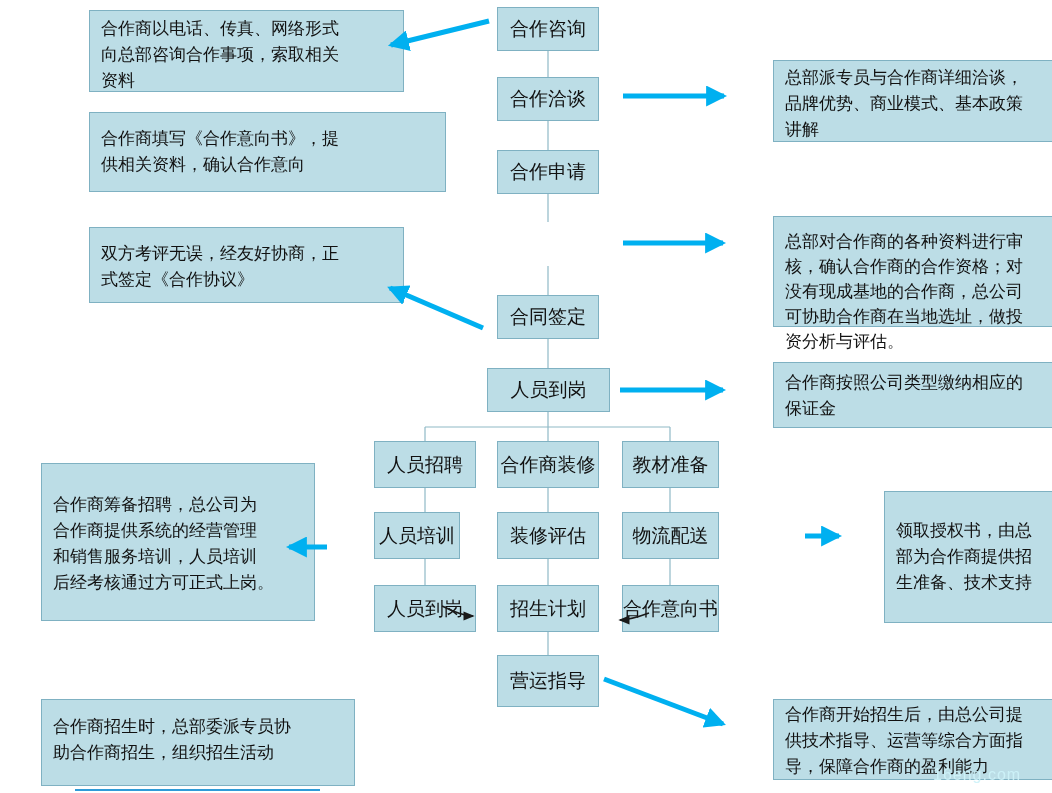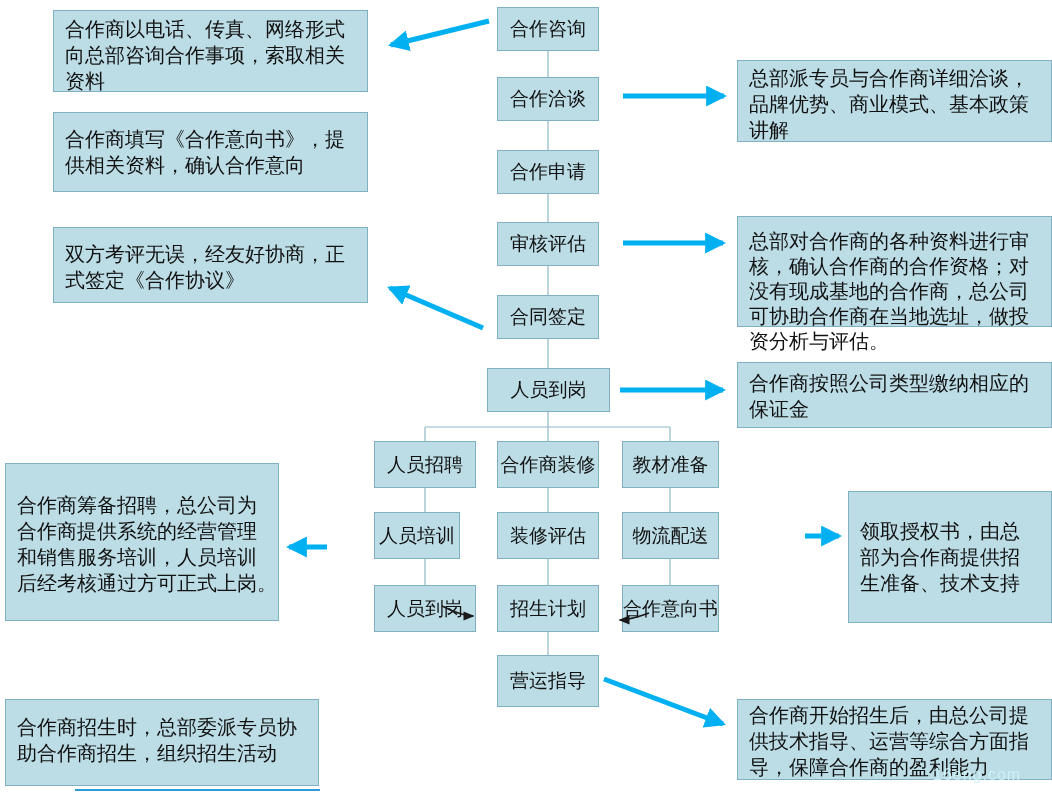--- a/index.html
+++ b/index.html
@@ -17,24 +17,25 @@
     border:1px solid #7FB1C2;
     box-sizing:border-box;
   }
   .step{
     display:flex;align-items:center;justify-content:center;
     font-size:19px;
     white-space:pre;
     z-index:2;
   }
   .note{
-    font-size:20px;
+    font-size:17px;
     line-height:26px;
     white-space:pre;
     z-index:2;
+    margin-left:36px;
   }
   .overlay{
     position:absolute;left:0;top:0;width:1052px;height:793px;
     z-index:3;pointer-events:none;
   }
   .watermark{
     position:absolute;
     left:933px;top:766px;
     z-index:4;
     font-family:"Liberation Sans", sans-serif;
@@ -97,39 +98,38 @@
 
     <g stroke="#1a1a1a" stroke-width="1.6" fill="none">
       <path d="M442,606 Q462,616 473,616" marker-end="url(#blackhead)"></path>
       <path d="M649,613 Q630,620 620,620" marker-end="url(#blackhead)"></path>
     </g>
   </svg>
 
   <div class="box step" style="left:497px;top:7px;width:102px;height:44px">合作咨询</div>
   <div class="box step" style="left:497px;top:77px;width:102px;height:44px">合作洽谈</div>
   <div class="box step" style="left:497px;top:150px;width:102px;height:44px">合作申请</div>
-  <div class="box step" style="left:497px;top:222px;width:102px;height:44px">审核评估</div>
   <div class="box step" style="left:497px;top:295px;width:102px;height:44px">合同签定</div>
   <div class="box step" style="left:487px;top:368px;width:123px;height:44px">人员到岗</div>
   <div class="box step" style="left:497px;top:655px;width:102px;height:52px">营运指导</div>
 
   <div class="box step" style="left:374px;top:441px;width:102px;height:47px">人员招聘</div>
   <div class="box step" style="left:497px;top:441px;width:102px;height:47px">合作商装修</div>
   <div class="box step" style="left:622px;top:441px;width:97px;height:47px">教材准备</div>
   <div class="box step" style="left:374px;top:512px;width:86px;height:47px">人员培训</div>
   <div class="box step" style="left:497px;top:512px;width:102px;height:47px">装修评估</div>
   <div class="box step" style="left:622px;top:512px;width:97px;height:47px">物流配送</div>
   <div class="box step" style="left:374px;top:585px;width:102px;height:47px">人员到岗</div>
   <div class="box step" style="left:497px;top:585px;width:102px;height:47px">招生计划</div>
   <div class="box step" style="left:622px;top:585px;width:97px;height:47px">合作意向书</div>
 
   <div class="box note" style="left:53px;top:10px;width:315px;height:82px;padding:5px 8px 0 11px">合作商以电话、传真、网络形式
 向总部咨询合作事项，索取相关
 资料</div>
-  <div class="box note" style="left:53px;top:112px;width:315px;height:80px;padding:13px 8px 0 11px">合作商填写《合作意向书》，提
+  <div class="box note" style="left:53px;top:112px;width:357px;height:80px;padding:13px 8px 0 11px">合作商填写《合作意向书》，提
 供相关资料，确认合作意向</div>
   <div class="box note" style="left:53px;top:227px;width:315px;height:76px;padding:13px 8px 16px 11px">双方考评无误，经友好协商，正
 式签定《合作协议》</div>
   <div class="box note" style="left:5px;top:463px;width:274px;height:158px;padding:28px 8px 0 11px">合作商筹备招聘，总公司为
 合作商提供系统的经营管理
 和销售服务培训，人员培训
 后经考核通过方可正式上岗。</div>
   <div class="box note" style="left:5px;top:699px;width:314px;height:87px;padding:14px 8px 0 11px">合作商招生时，总部委派专员协
 助合作商招生，组织招生活动</div>
 

